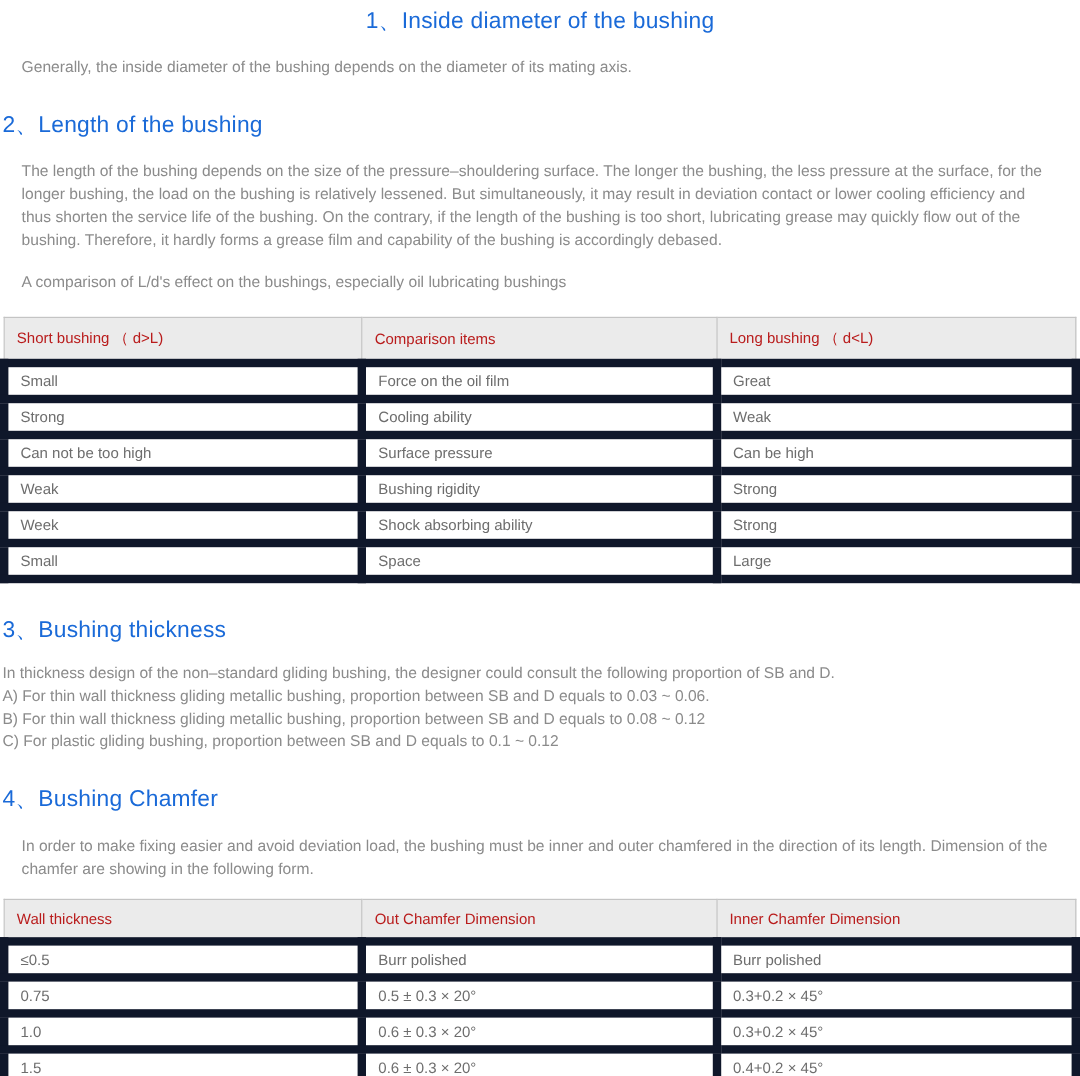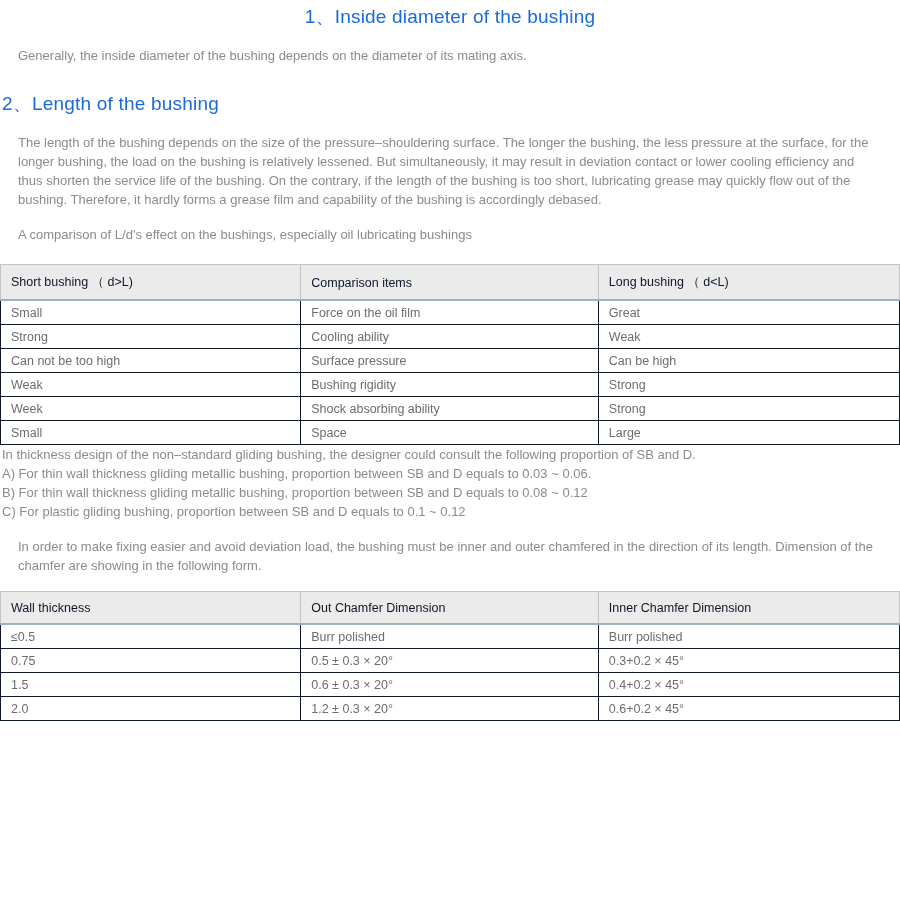--- a/index.html
+++ b/index.html
@@ -48,35 +48,35 @@
     width: 100%;
     border-collapse: collapse;
     table-layout: fixed;
     margin-top: 20px;
   }
   table.data-table.chamfer {
     margin-top: 13px;
   }
   table.data-table th {
     background: #ebebeb;
-    color: #0f172a;
+    color: #b91c1c;
     font-weight: 400;
     font-size: 12.5px;
     text-align: left;
     padding: 9px 10px 8px 10px;
     border: 1px solid #c4c4c4;
     border-bottom: 2px solid #9cb1c8;
   }
   table.data-table td {
     color: #6d6d6d;
     font-size: 12.5px;
     text-align: left;
     padding: 5px 10px 4px 10px;
     height: 14px;
-    border: 1px solid #0f172a;
+    border: 7px solid #0f172a;
     overflow: hidden;
     white-space: nowrap;
   }
   col.c1 { width: 33.4%; }
   col.c2 { width: 33.1%; }
   col.c3 { width: 33.5%; }
 </style>
 </head>
 <body>
 
@@ -129,25 +129,27 @@
         <td>Strong</td>
       </tr>
       <tr>
         <td>Small</td>
         <td>Space</td>
         <td>Large</td>
       </tr>
     </tbody>
   </table>
 
+  <h2 class="section-title">3、Bushing thickness</h2>
   <div class="line">In thickness design of the non–standard gliding bushing, the designer could consult the following proportion of SB and D.</div>
   <div class="line">A) For thin wall thickness gliding metallic bushing, proportion between SB and D equals to 0.03 ~ 0.06.</div>
   <div class="line">B) For thin wall thickness gliding metallic bushing, proportion between SB and D equals to 0.08 ~ 0.12</div>
   <div class="line">C) For plastic gliding bushing, proportion between SB and D equals to 0.1 ~ 0.12</div>
 
+  <h2 class="section-title">4、Bushing Chamfer</h2>
   <p class="body-text">In order to make fixing easier and avoid deviation load, the bushing must be inner and outer chamfered in the direction of its length. Dimension of the chamfer are showing in the following form.</p>
 
   <table class="data-table chamfer">
     <colgroup>
         <col class="c1">
         <col class="c2">
         <col class="c3">
       </colgroup>
     <thead>
       <tr>
@@ -161,20 +163,25 @@
         <td>≤0.5</td>
         <td>Burr polished</td>
         <td>Burr polished</td>
       </tr>
       <tr>
         <td>0.75</td>
         <td>0.5 ± 0.3 × 20°</td>
         <td>0.3+0.2 × 45°</td>
       </tr>
       <tr>
+        <td>1.0</td>
+        <td>0.6 ± 0.3 × 20°</td>
+        <td>0.3+0.2 × 45°</td>
+      </tr>
+      <tr>
         <td>1.5</td>
         <td>0.6 ± 0.3 × 20°</td>
         <td>0.4+0.2 × 45°</td>
       </tr>
       <tr>
         <td>2.0</td>
         <td>1.2 ± 0.3 × 20°</td>
         <td>0.6+0.2 × 45°</td>
       </tr>
 

